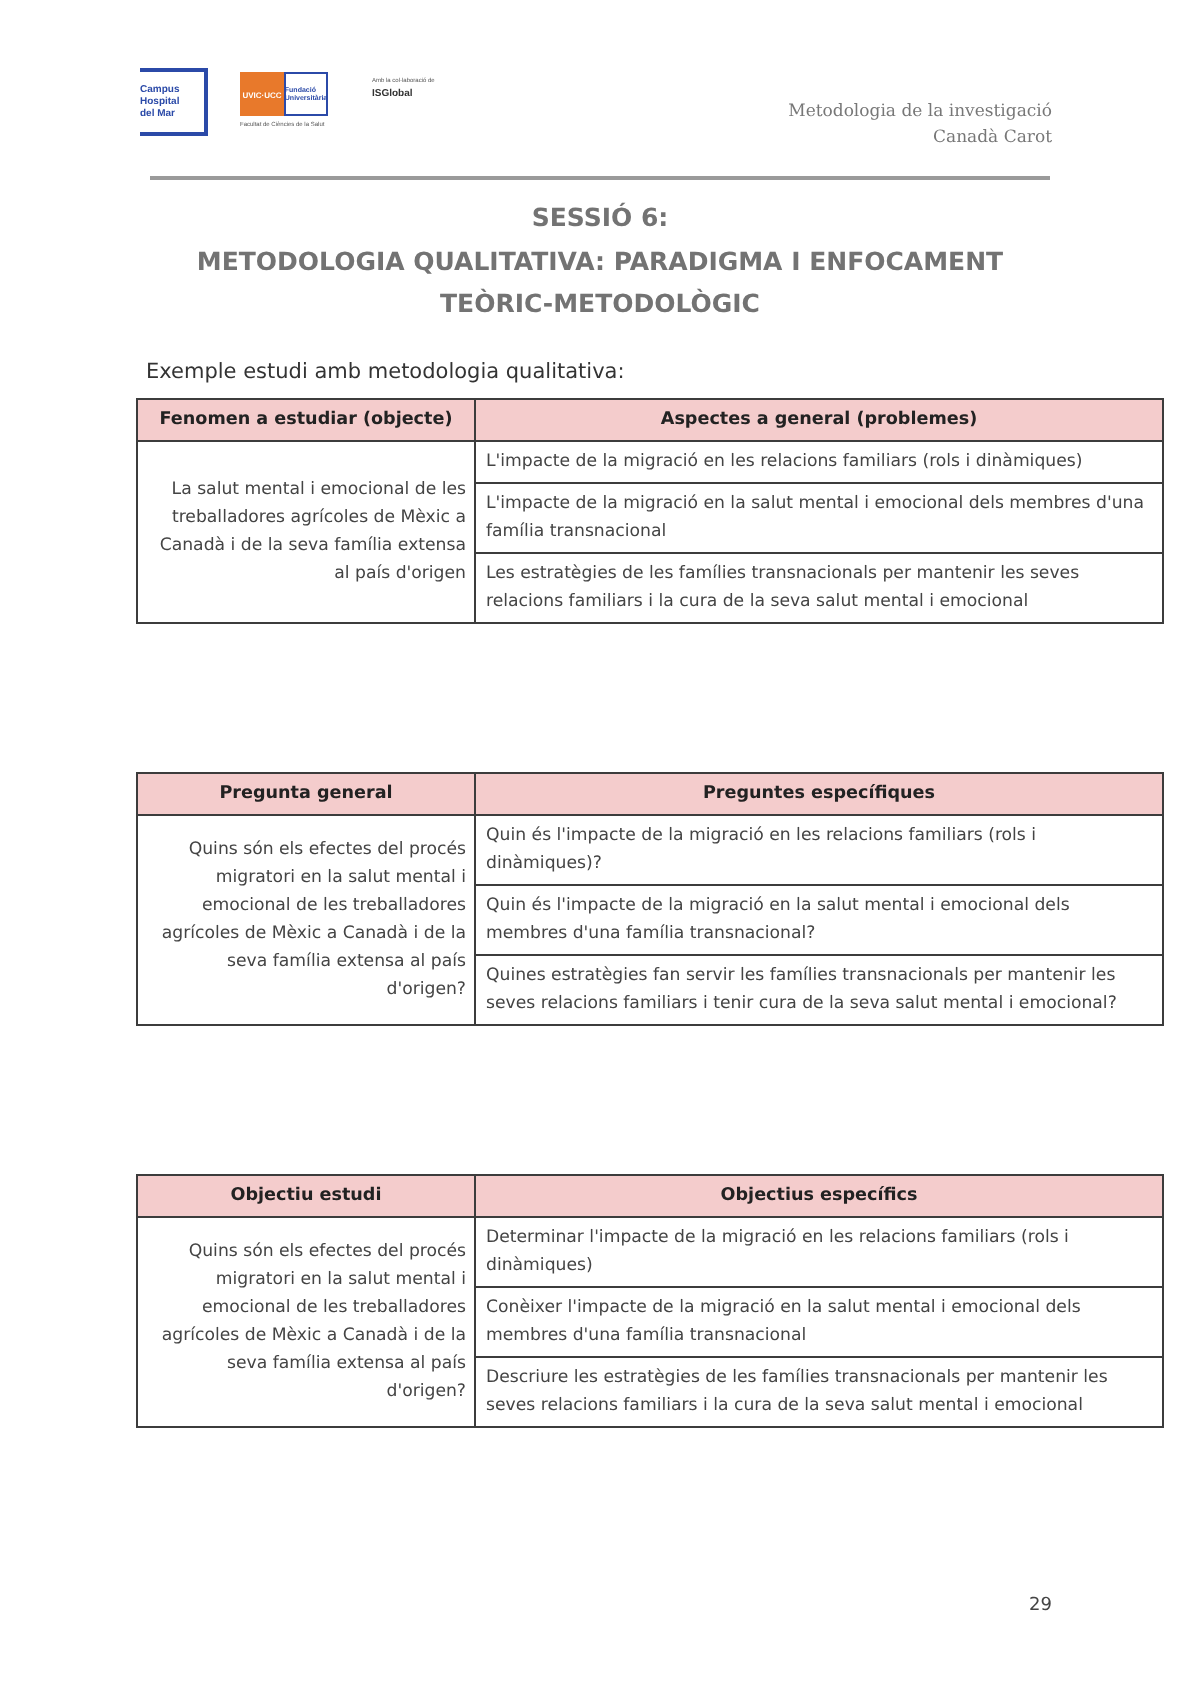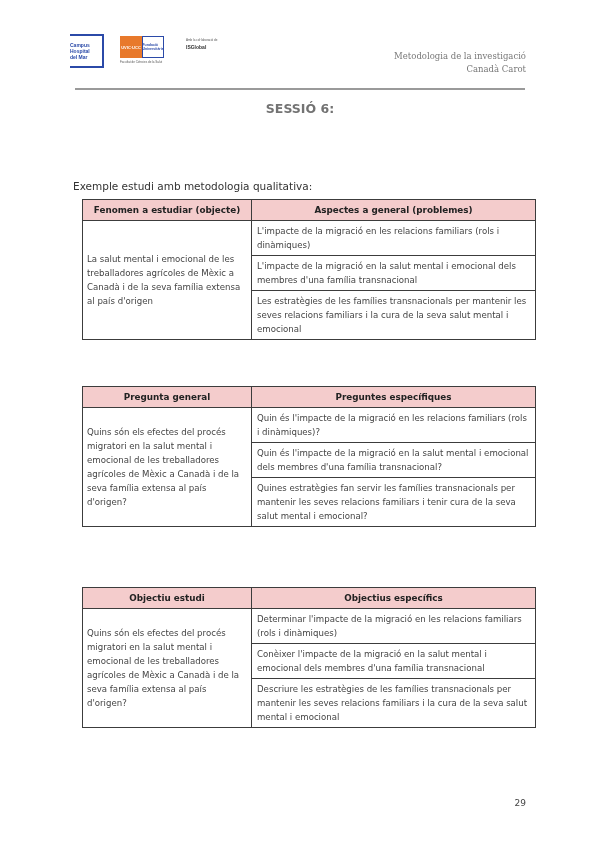--- a/index.html
+++ b/index.html
@@ -128,42 +128,42 @@
     }
     .intro {
       position: absolute;
       left: 73px;
       top: 180px;
       font-size: 10.5px;
       color: #333333;
     }
     table.study {
       position: absolute;
-      left: 82px;
-      width: 454px;
+      left: 68px;
+      width: 514px;
       border-collapse: collapse;
       font-size: 8.6px;
       line-height: 14px;
       color: #444444;
     }
     table.study td, table.study th {
       border: 1.5px solid #3c3c3c;
       padding: 2px 4px;
       vertical-align: middle;
     }
     table.study th {
       background: #f4cccc;
       font-weight: bold;
       color: #222222;
       height: 20px;
       padding: 0 4px;
       font-size: 8.8px;
     }
     table.study td.left {
-      text-align: left;
+      text-align: right;
       width: 160px;
     }
     table.study td.right {
       text-align: left;
       padding: 3px 5px;
       margin-left: 28px;
     }
     #t1 { top: 199px; }
     #t2 { top: 386px; }
     #t3 { top: 587px; }
@@ -197,20 +197,22 @@
 
 <div class="header-right">
   <div>Metodologia de la investigació</div>
   <div>Canadà Carot</div>
 </div>
 
 <div class="header-rule"></div>
 
 <div class="title-block">
   <div>SESSIÓ 6:</div>
+  <div>METODOLOGIA QUALITATIVA: PARADIGMA I ENFOCAMENT</div>
+  <div>TEÒRIC-METODOLÒGIC</div>
 </div>
 
 <div class="intro">Exemple estudi amb metodologia qualitativa:</div>
 
 <table class="study" id="t1">
   <tbody>
       <tr>
     <th>Fenomen a estudiar (objecte)</th>
     <th>Aspectes a general (problemes)</th>
   </tr>

